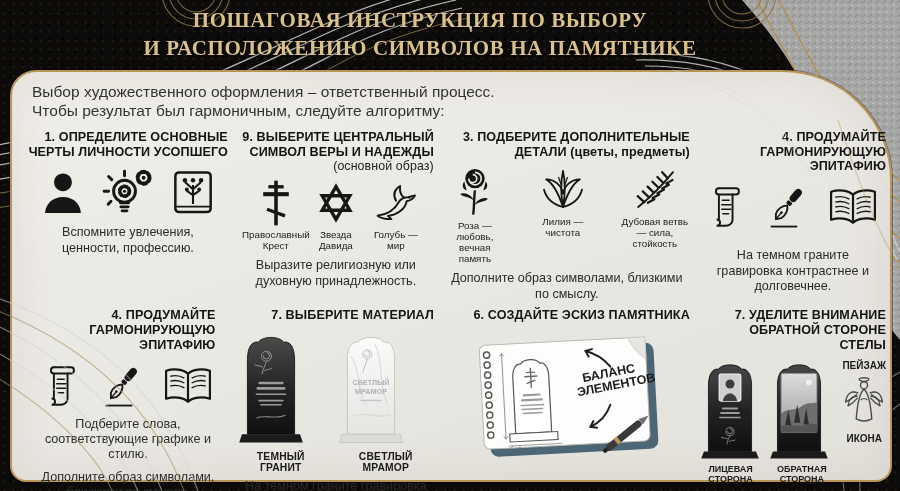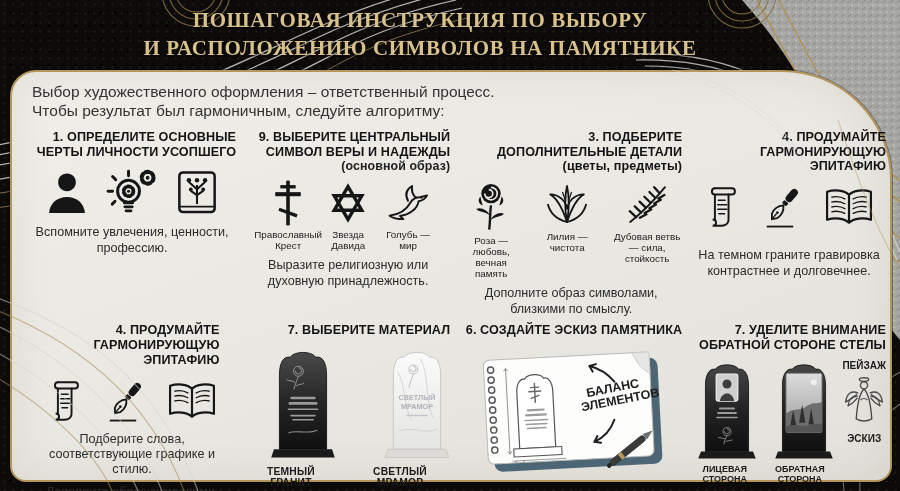--- a/index.html
+++ b/index.html
@@ -37,31 +37,31 @@
     display:grid;grid-template-columns:1.02fr 1fr 1.06fr .95fr;
     column-gap:10px;row-gap:2px;margin-top:5px;
   }
   .cell{text-align:center;}
   .r1{min-height:152px;}
   h3{
     font-size:12.6px;line-height:1.18;margin:4px 0 2px;color:#141414;
     letter-spacing:.1px;
     text-align:right;
   }
-  .subt{font-size:12.4px;font-weight:bold;color:#222;margin-top:-1px;}
+  .subt{font-size:12.4px;font-weight:normal;color:#222;margin-top:-1px;}
   .icons{display:flex;justify-content:center;align-items:center;gap:14px;margin:8px 0 4px;}
   .icons svg{display:block;}
   .cap{font-size:12.6px;line-height:1.22;color:#2b2b2b;margin:6px 6px 0;}
   .cap2{font-size:12.6px;line-height:1.22;color:#2b2b2b;margin:7px 2px 0;}
   .symrow{display:flex;justify-content:center;align-items:flex-start;gap:8px;margin:6px 0 2px;}
   .sym{width:52px;display:flex;flex-direction:column;align-items:center;}
   .sym .symlab{font-size:9.8px;line-height:1.12;color:#222;margin-top:4px;}
   .sym svg{display:block;}
   .stones{display:flex;justify-content:center;align-items:flex-end;gap:14px;margin:6px 0 2px;}
-  .stonecol{display:flex;flex-direction:column;align-items:flex-end;}
+  .stonecol{display:flex;flex-direction:column;align-items:flex-start;}
   .stonelab{font-size:10.3px;font-weight:bold;color:#1b1b1b;margin-top:4px;letter-spacing:.2px;}
   .s7row{display:flex;justify-content:center;align-items:flex-end;gap:8px;margin:5px 0 0;}
   .s7side{display:flex;flex-direction:column;align-items:center;justify-content:flex-start;gap:2px;align-self:stretch;padding-top:2px;}
   .s7lab{font-size:10px;font-weight:bold;color:#1b1b1b;}
   .sketchwrap{display:flex;justify-content:center;margin:4px 0 0;}
 </style>
 </head>
 <body>
 
 <svg class="deco" width="900" height="491" viewBox="0 0 900 491">
@@ -201,21 +201,21 @@
             </svg>
           </span>
           <div class="symlab">Голубь — мир</div>
         </div>
       </div>
       <p class="cap">Выразите религиозную или духовную принадлежность.</p>
     </section>
 
     <section class="cell r1">
       <h3>3. ПОДБЕРИТЕ ДОПОЛНИТЕЛЬНЫЕ ДЕТАЛИ (цветы, предметы)</h3>
-      <div class="symrow" style="gap:16px;">
+      <div class="symrow" style="gap:28px;">
         <div class="sym" style="width:62px;">
           <span>
             <svg width="44" height="52" viewBox="0 0 36 44">
               <g fill="#161616">
                 <circle cx="18" cy="11.5" r="8.2"></circle>
                 <path d="M9 14 C6.5 17 7.5 20.5 11 21.5 C10 18.5 9.5 16 9 14 Z"></path>
                 <path d="M27 14 C29.5 17 28.5 20.5 25 21.5 C26 18.5 26.5 16 27 14 Z"></path>
               </g>
               <path d="M18 6.2 A5.3 5.3 0 1 1 12.7 11.5 A3.4 3.4 0 1 0 16.1 8.1" fill="none" stroke="#ece9e4" stroke-width="1.4"></path>
               <path d="M18 21.5 C17 28 17.5 34 16.5 42" fill="none" stroke="#161616" stroke-width="2"></path>
@@ -487,21 +487,21 @@
               <ellipse cx="20" cy="4.5" rx="4.5" ry="1.7"></ellipse>
               <circle cx="20" cy="10" r="3.4"></circle>
               <path d="M20 13.5 C15.2 18 13.6 28 12.6 42 C17 44.4 23 44.4 27.4 42 C26.4 28 24.8 18 20 13.5 Z"></path>
               <path d="M14.5 17.5 C8 14.5 3.5 18 2.5 26 C7 24 10.5 21.2 13.4 18.6"></path>
               <path d="M14 20.5 C8.6 19.8 5.4 23.4 4.8 29.6 C8.8 27.6 11.8 24.6 13.8 22"></path>
               <path d="M25.5 17.5 C32 14.5 36.5 18 37.5 26 C33 24 29.5 21.2 26.6 18.6"></path>
               <path d="M26 20.5 C31.4 19.8 34.6 23.4 35.2 29.6 C31.2 27.6 28.2 24.6 26.2 22"></path>
               <path d="M16.8 24 C18.6 22.2 21.4 22.2 23.2 24" stroke-width="1.1"></path>
             </svg>
           </span>
-          <div class="s7lab">ЭСКИЗ</div>
+          <div class="s7lab">ИКОНА</div>
         </div>
       </div>
 
     </section>
 
   </div>
 </div>
 
 <svg class="overlay" width="900" height="491" viewBox="0 0 900 491">
   <g fill="none" stroke="#d2d2d2" stroke-width="1.2" opacity="0.55">

